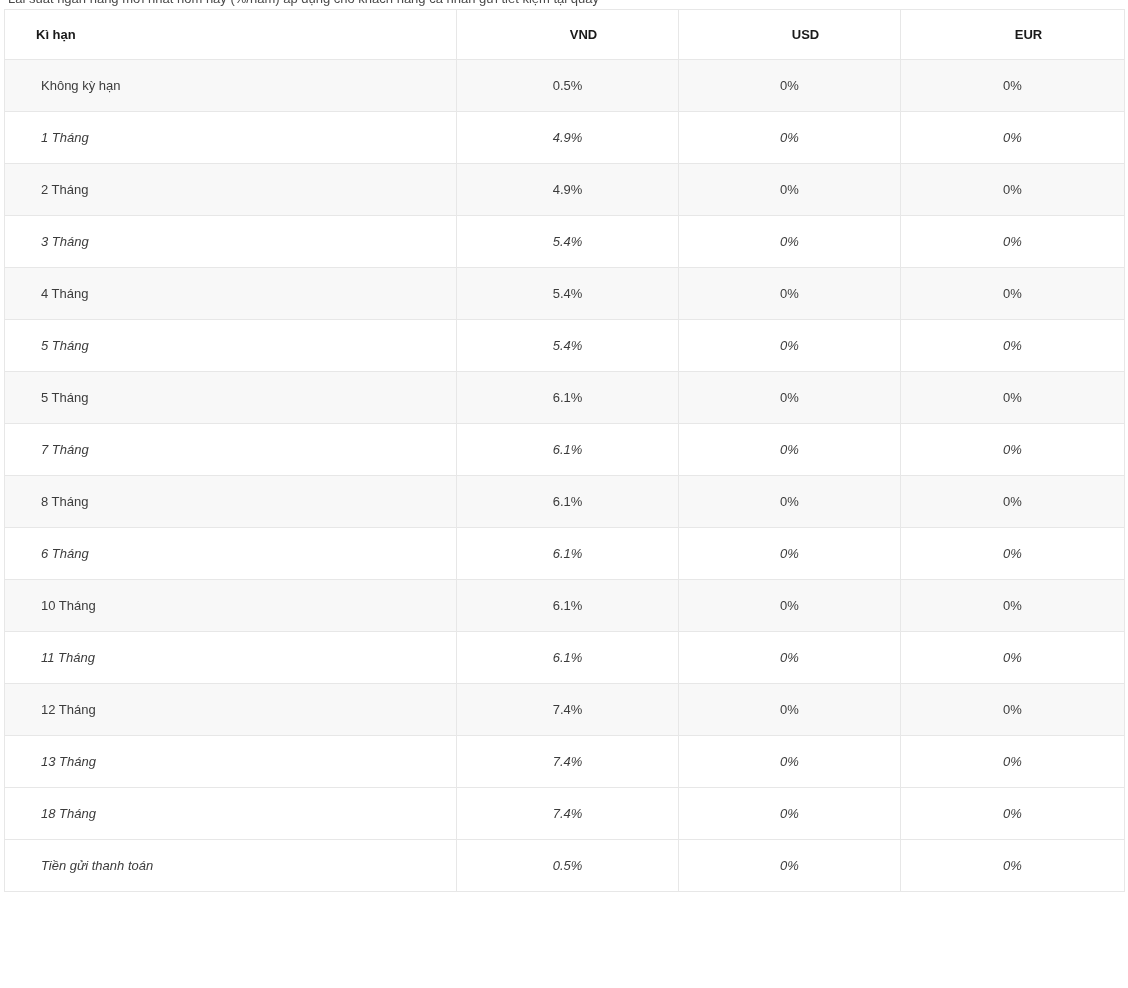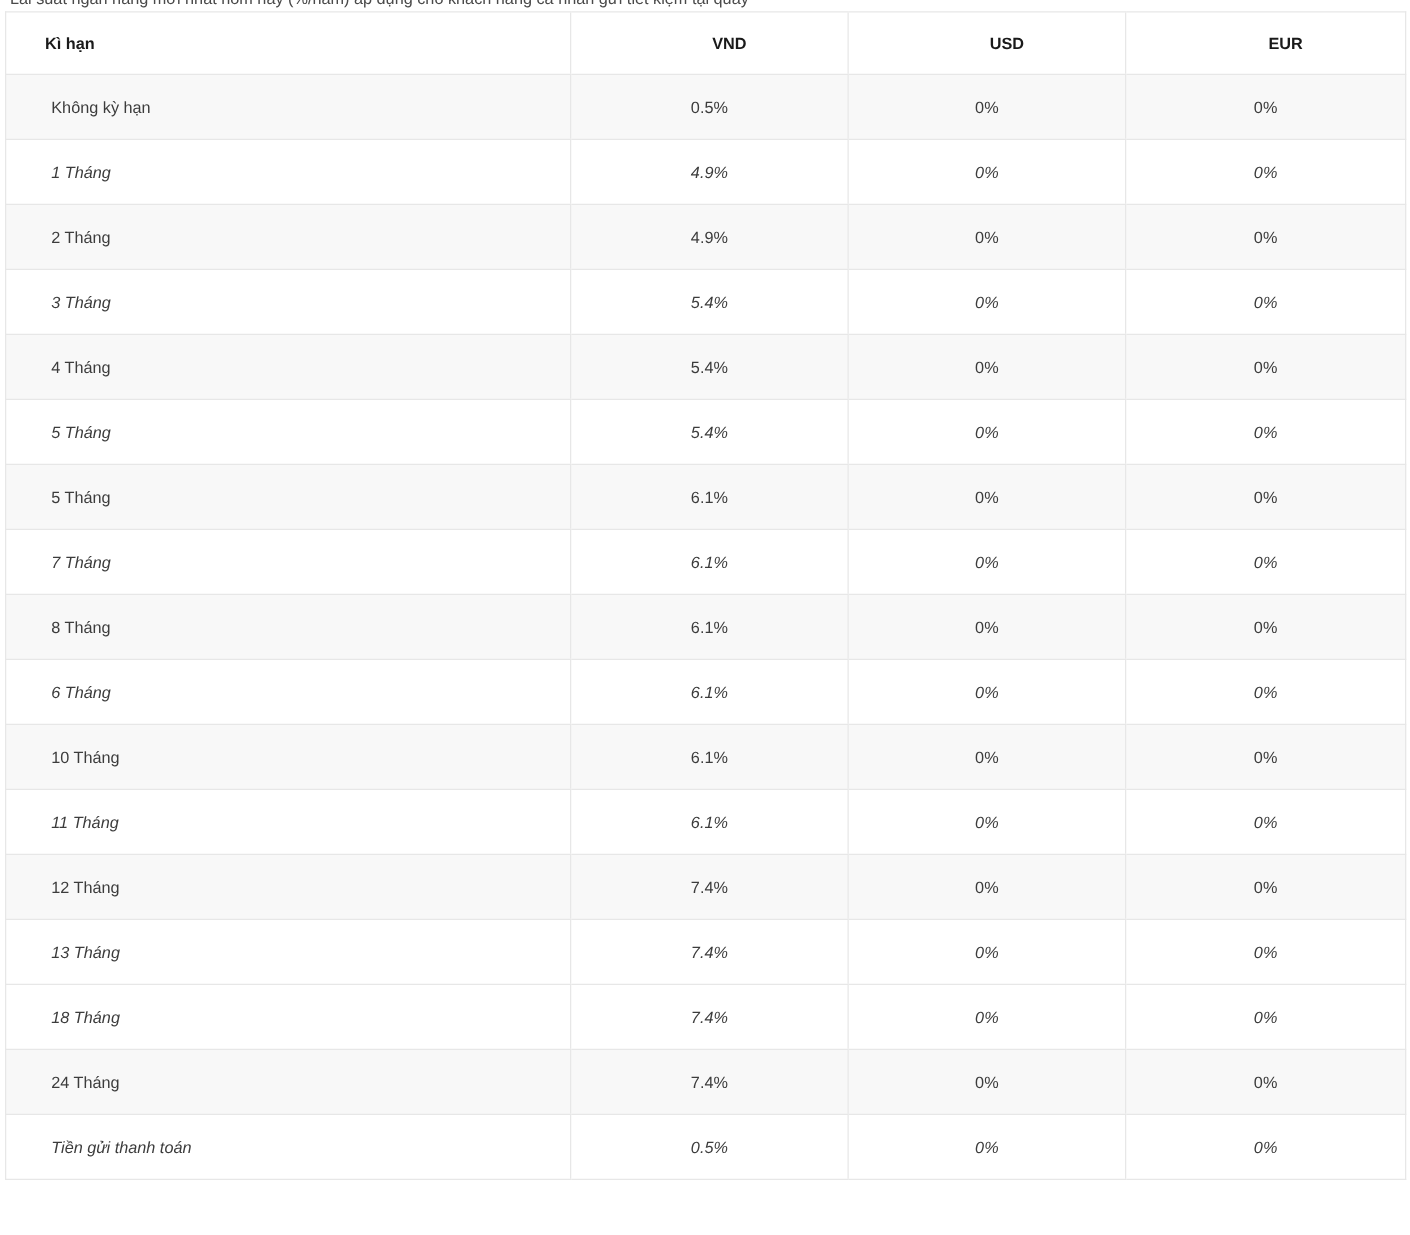--- a/index.html
+++ b/index.html
@@ -204,26 +204,20 @@
           <td class="rate-cell">7.4%</td>
           <td class="rate-cell">0%</td>
           <td class="rate-cell">0%</td>
         </tr>
         <tr class="plain">
           <td class="term-cell">18 Tháng</td>
           <td class="rate-cell">7.4%</td>
           <td class="rate-cell">0%</td>
           <td class="rate-cell">0%</td>
         </tr>
-        <tr class="alt">
-          <td class="term-cell">24 Tháng</td>
-          <td class="rate-cell">7.4%</td>
-          <td class="rate-cell">0%</td>
-          <td class="rate-cell">0%</td>
-        </tr>
         <tr class="plain">
           <td class="term-cell">Tiền gửi thanh toán</td>
           <td class="rate-cell">0.5%</td>
           <td class="rate-cell">0%</td>
           <td class="rate-cell">0%</td>
         </tr>
       </tbody>
   </table>
 
 </div>

